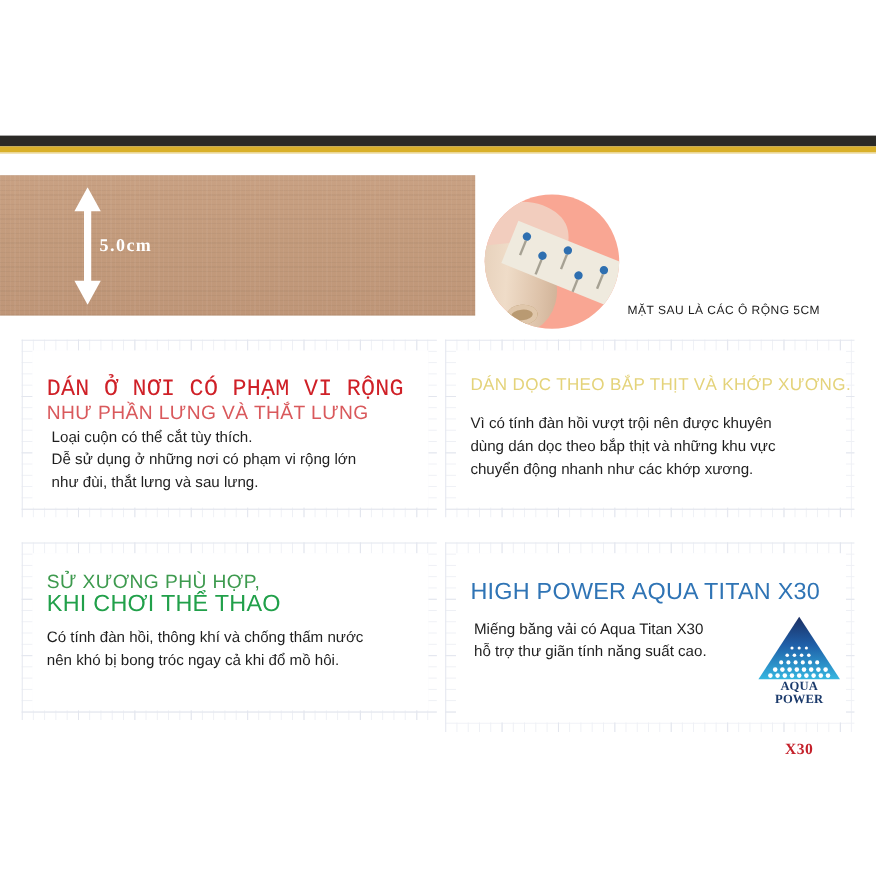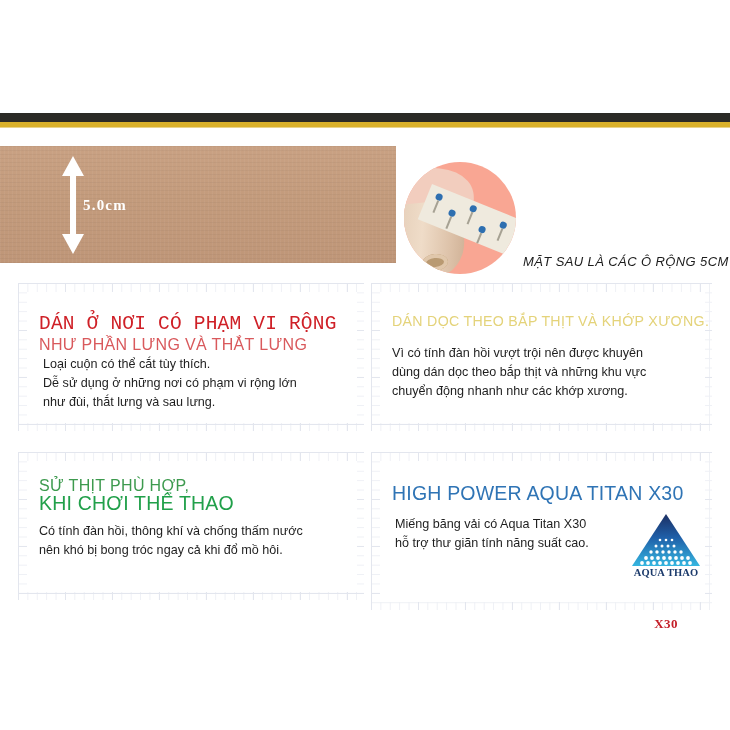--- a/index.html
+++ b/index.html
@@ -127,26 +127,25 @@
   }
   .mark-stem {
     position: absolute;
     width: 1.5px; height: 13px;
     background: #a6a193;
   }
 
   #roll-caption {
     position: absolute;
     left: 523px; top: 254px;
-    font-size: 13px;
+    font-size: 10px;
     letter-spacing: .4px;
     color: #1b1b1b;
     font-family: "Liberation Sans", sans-serif;
     white-space: nowrap;
-    font-style: italic;
   }
 
   
   .grid-panel {
     position: absolute;
     background-color: #ffffff;
     background-image:
       linear-gradient(to right, #e3e6ee 1px, transparent 1px),
       linear-gradient(to bottom, #e3e6ee 1px, transparent 1px),
       linear-gradient(to right, #eef0f5 1px, transparent 1px),
@@ -270,21 +269,21 @@
 <div class="grid-panel" style="left:371px; top:283px; width:341px; height:148px;"></div>
 <div class="card" style="left:380px; top:292px; width:325px; height:131px;">
   <div class="head-main gold" style="position:absolute; left:12px; top:22px; font-size:14.2px; letter-spacing:.3px;">DÁN DỌC THEO BẮP THỊT VÀ KHỚP XƯƠNG.</div>
   <div class="body-text" style="position:absolute; left:12px; top:52px; width:312px;">Vì có tính đàn hồi vượt trội nên được khuyên
 dùng dán dọc theo bắp thịt và những khu vực
 chuyển động nhanh như các khớp xương.</div>
 </div>
 
 <div class="grid-panel" style="left:18px; top:452px; width:346px; height:148px;"></div>
 <div class="card" style="left:27px; top:461px; width:330px; height:131px;">
-  <div class="head-sub green-s" style="position:absolute; left:12px; top:16px;">SỬ THỊT PHÙ HỢP,</div>
+  <div class="head-sub green-s" style="position:absolute; left:12px; top:16px;">SỬ XƯƠNG PHÙ HỢP,</div>
   <div class="head-main green" style="position:absolute; left:12px; top:32px;">KHI CHƠI THỂ THAO</div>
   <div class="body-text" style="position:absolute; left:12px; top:61px; width:318px;">Có tính đàn hồi, thông khí và chống thấm nước
 nên khó bị bong tróc ngay cả khi đổ mồ hôi.</div>
 </div>
 
 <div class="grid-panel" style="left:371px; top:452px; width:341px; height:158px;"></div>
 <div class="card" style="left:380px; top:461px; width:325px; height:141px;">
   <div class="head-main blue" style="position:absolute; left:12px; top:22px;">HIGH POWER AQUA TITAN X30</div>
   <div class="body-text" style="position:absolute; left:15px; top:54px; width:230px;">Miếng băng vải có Aqua Titan X30
 hỗ trợ thư giãn tính năng suất cao.</div>
@@ -326,15 +325,15 @@
         <circle cx="18" cy="51" r="1.9"></circle>
         <circle cx="24" cy="51" r="1.9"></circle>
         <circle cx="30" cy="51" r="1.9"></circle>
         <circle cx="36" cy="51" r="1.9"></circle>
         <circle cx="42" cy="51" r="1.9"></circle>
         <circle cx="48" cy="51" r="1.9"></circle>
         <circle cx="54" cy="51" r="1.9"></circle>
         <circle cx="60" cy="51" r="1.9"></circle>
     </g>
   </svg>
-  <div id="aqua-word">AQUA THAO</div>
+  <div id="aqua-word">AQUA POWER</div>
   <div id="aqua-x30">X30</div>
 </div>
 
 </body></html>

